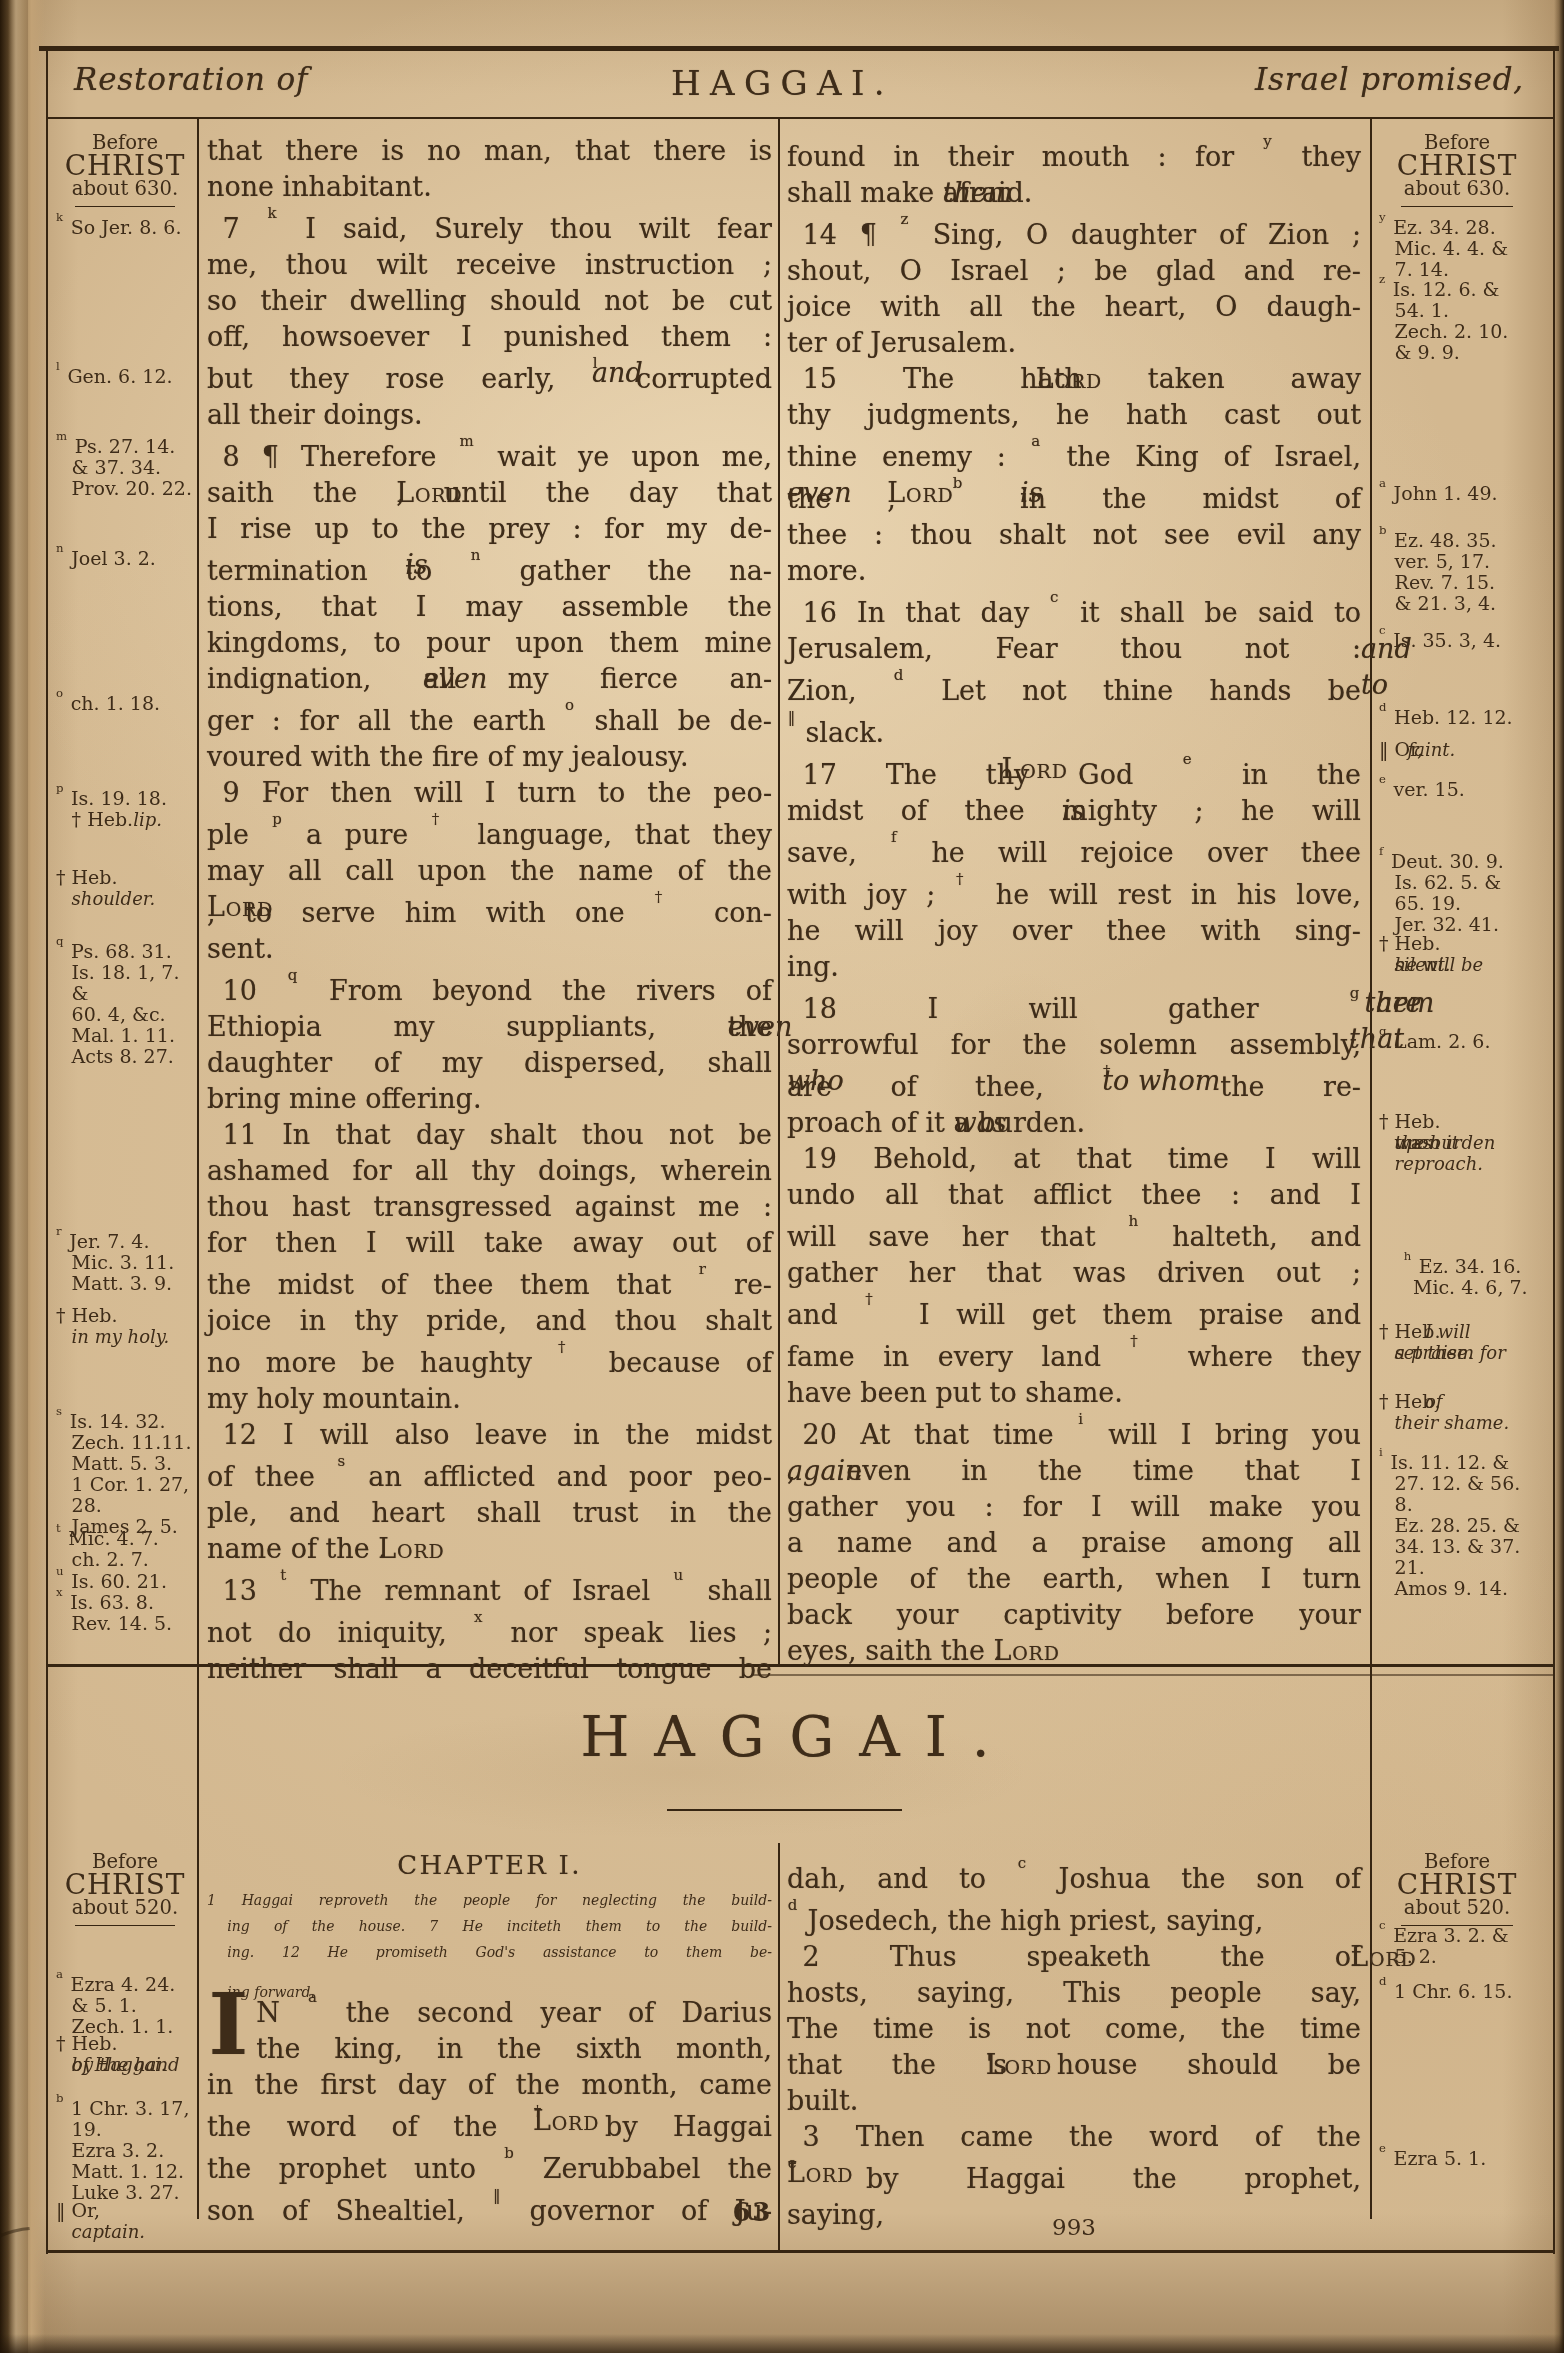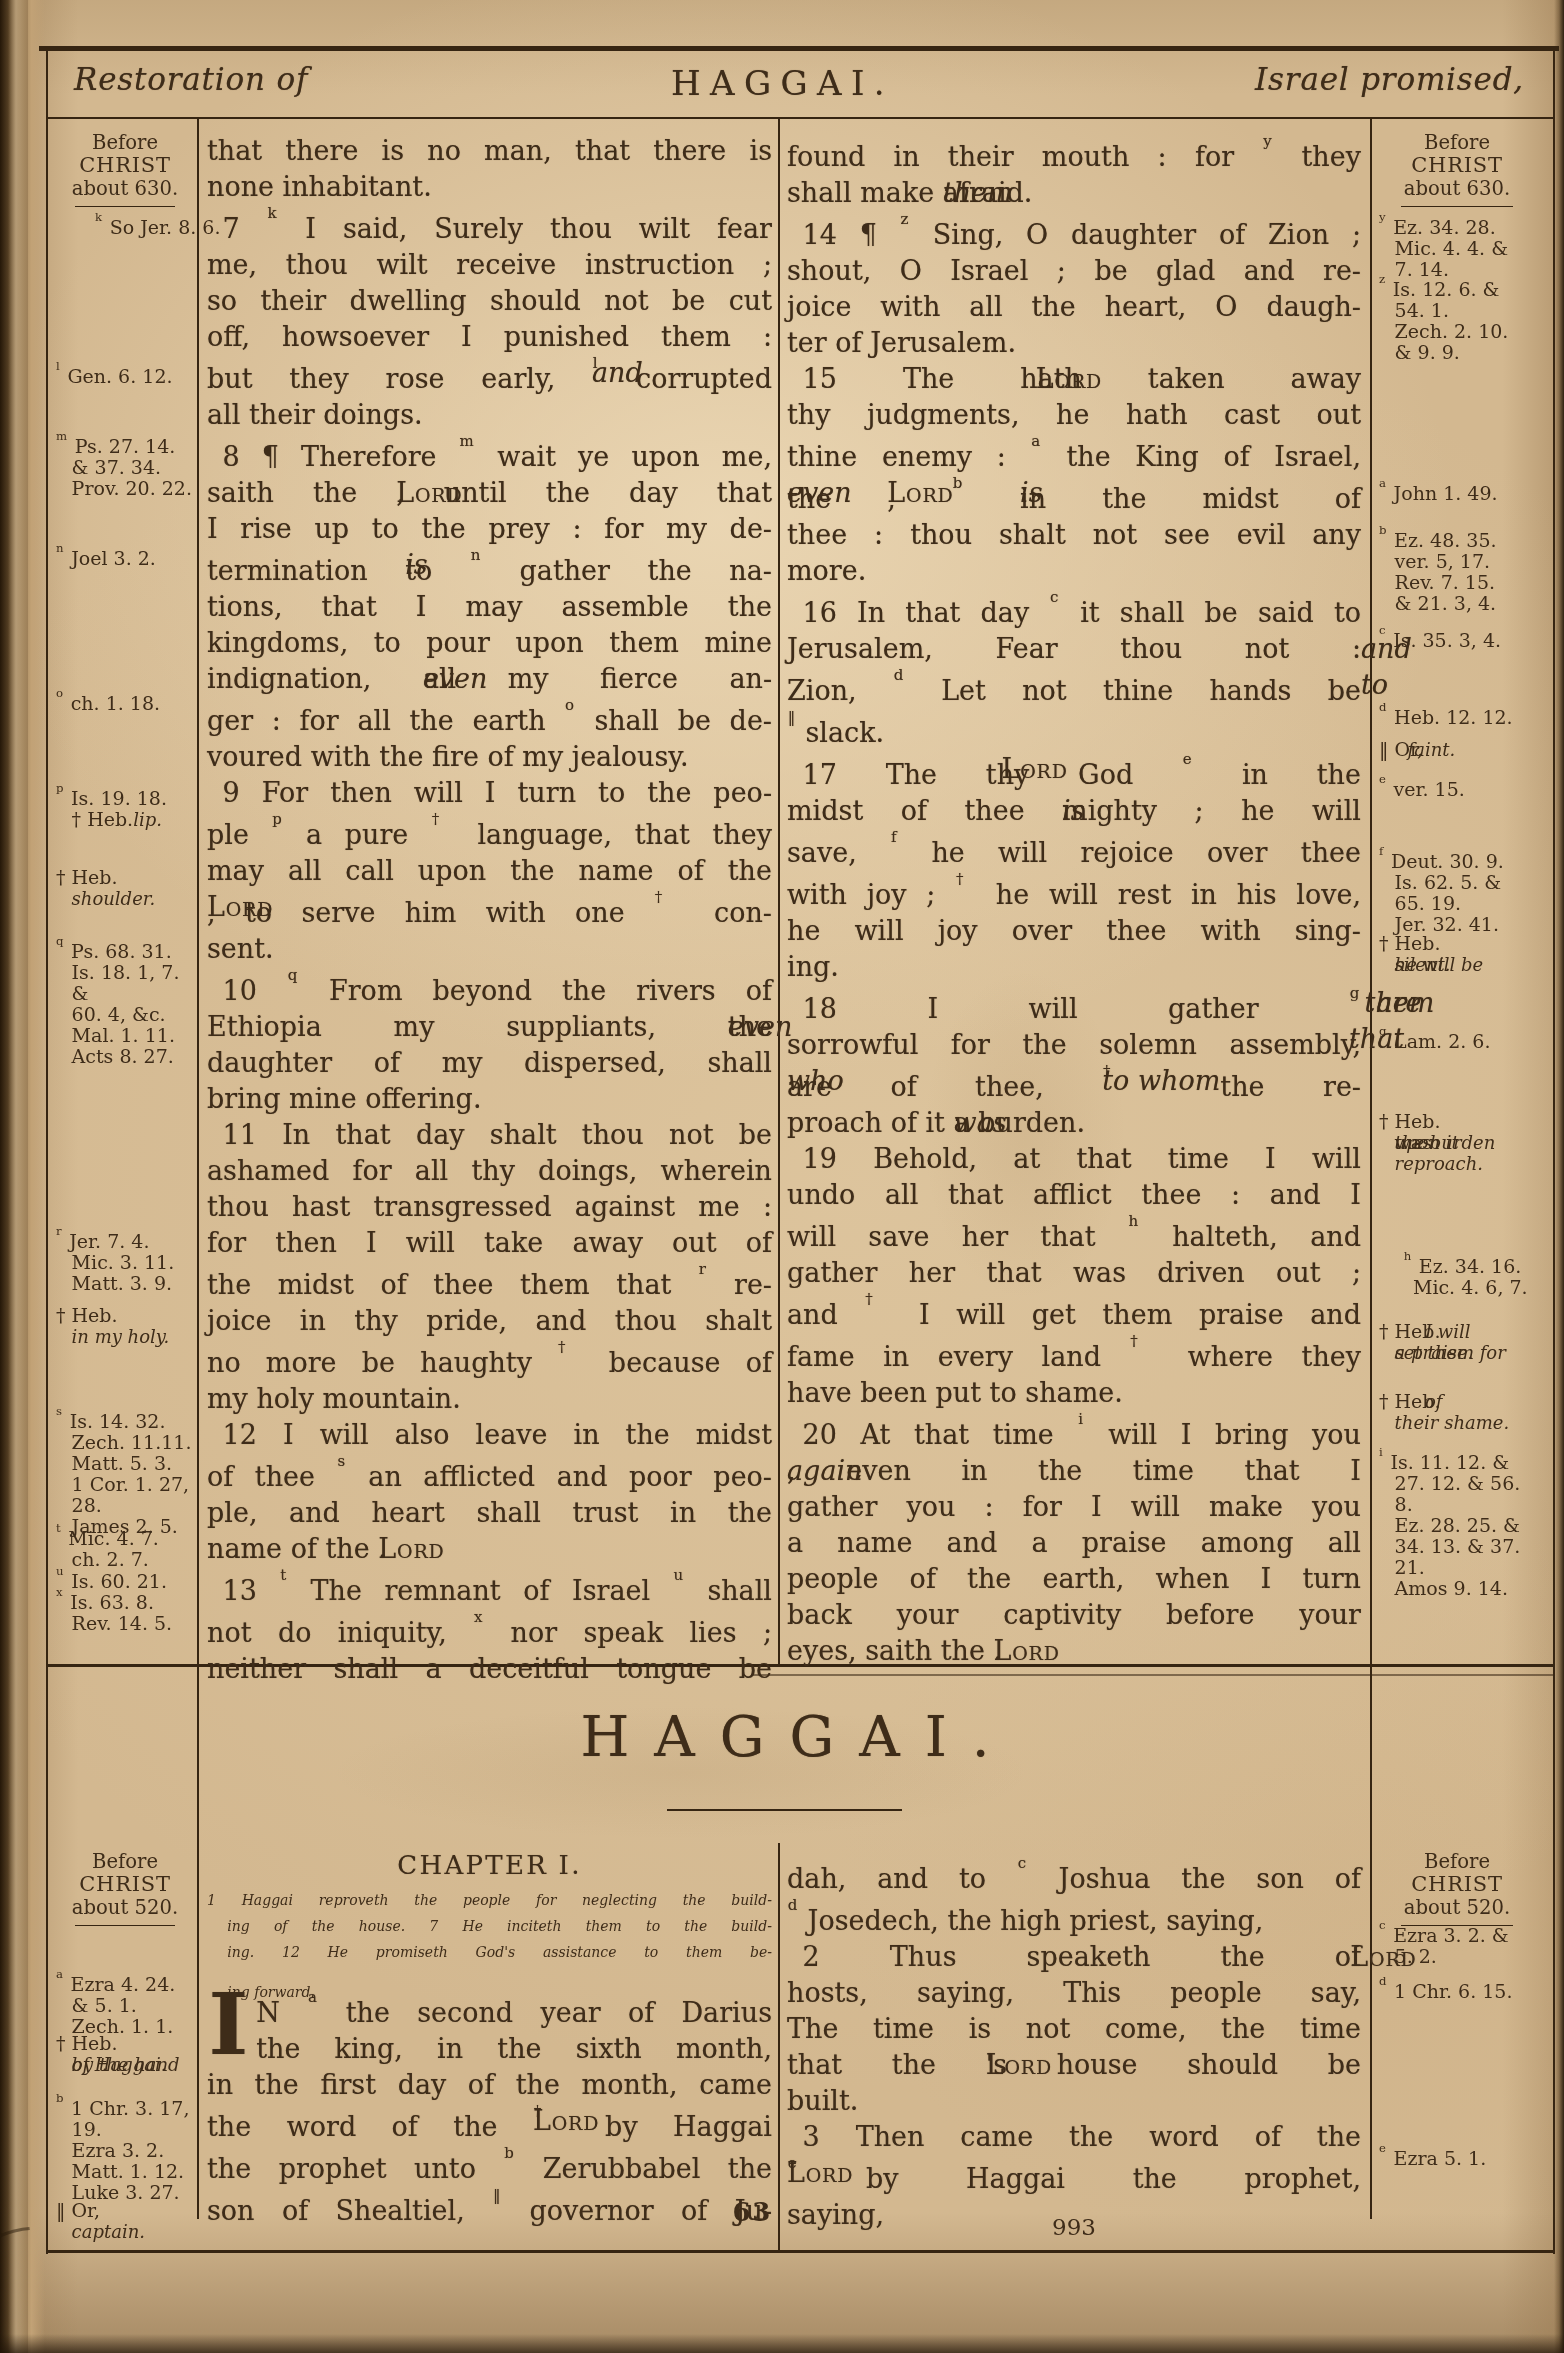--- a/index.html
+++ b/index.html
@@ -38,21 +38,21 @@
   .hdr-it{top:61px;font-style:italic;font-size:31px;letter-spacing:0.8px;text-shadow:0 0 0.8px rgba(62,44,25,.6);}
   .hdr-center{top:63px;left:0;width:1565px;text-align:center;font-size:34px;letter-spacing:9.4px;text-shadow:0 0 0.8px rgba(62,44,25,.6);}
   
   .margincol{top:0;height:2354px;font-size:19px;line-height:21px;}
   .note{left:0;width:100%;}
   .nline{position:static;padding-left:15.6px;}
   .nline.lead{text-indent:-15.6px;}
   .nline em{font-size:18px;}
   .bc{left:0;width:100%;text-align:center;font-size:19.6px;line-height:23px;}
   .bc div{position:static;}
-  .bc .bc2{font-size:21px;letter-spacing:0.8px;}
+  .bc .bc2{font-size:28px;letter-spacing:0.8px;}
   .bc .bcrule{width:72%;height:1.6px;background:#362512;margin:5.5px auto 0 auto;}
   .note sup, .margincol sup{font-size:11.7px;position:relative;top:-6.3px;margin-right:1.6px;}
   
   .textcol{font-size:27px;line-height:36px;text-shadow:0 0 0.8px rgba(62,44,25,.5);}
   .verse{position:static;}
   .line{position:static;text-align:justify;text-align-last:justify;white-space:normal;}
   .line.last{text-align-last:left;}
   .line.first{text-indent:15.6px;}
   .line sup{font-size:15px;position:relative;top:-10.2px;margin:0 1.6px 0 0.8px;letter-spacing:0;}
   .sc{font-variant:small-caps;letter-spacing:0.8px;}
@@ -99,21 +99,21 @@
   <div class="hdr-center">HAGGAI.</div>
   <div class="hdr-it" style="right:41px;">Israel promised,</div>
 
   <div class="margincol" style="left:56px;width:138px;">
     <div class="bc" style="top:131px;">
       <div>Before</div>
       <div class="bc2">CHRIST</div>
       <div>about 630.</div>
       <div class="bcrule"></div>
     </div>
-  <div class="note" style="top: 213px; margin-left: 39px;">
+  <div class="note" style="top: 213px;">
         <div class="nline lead"><sup>k</sup> So Jer. 8. 6.</div>
       </div>
       <div class="note" style="top: 362px;">
         <div class="nline lead"><sup>l</sup> Gen. 6. 12.</div>
       </div>
       <div class="note" style="top: 432px;">
         <div class="nline lead"><sup>m</sup> Ps. 27. 14.</div>
         <div class="nline">&amp; 37. 34.</div>
         <div class="nline">Prov. 20. 22.</div>
       </div>

